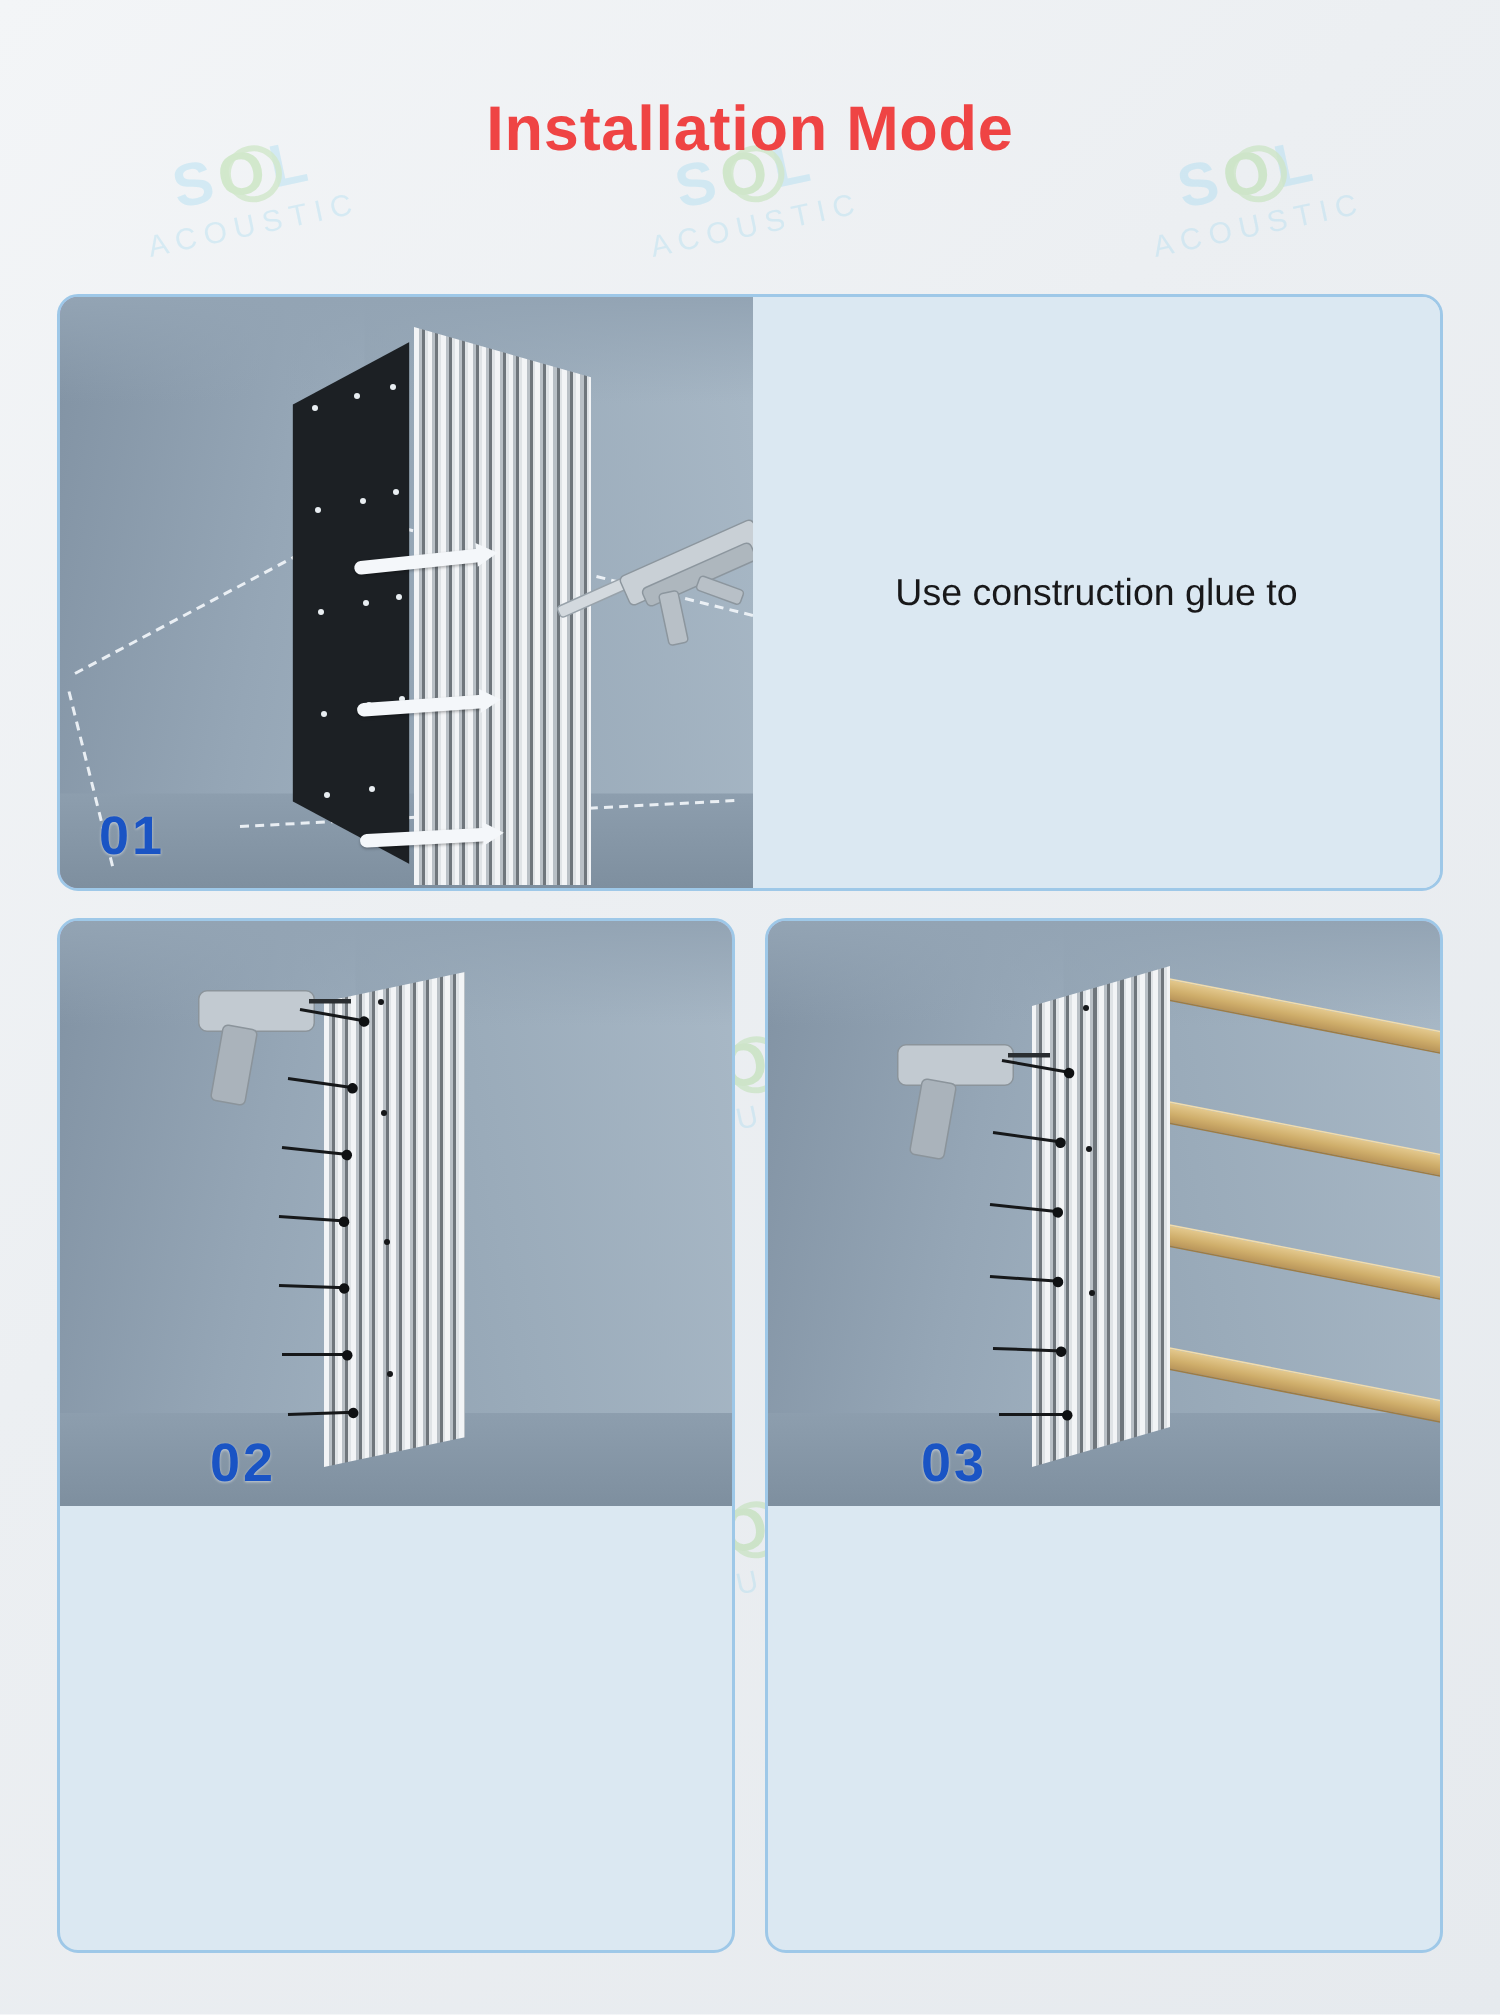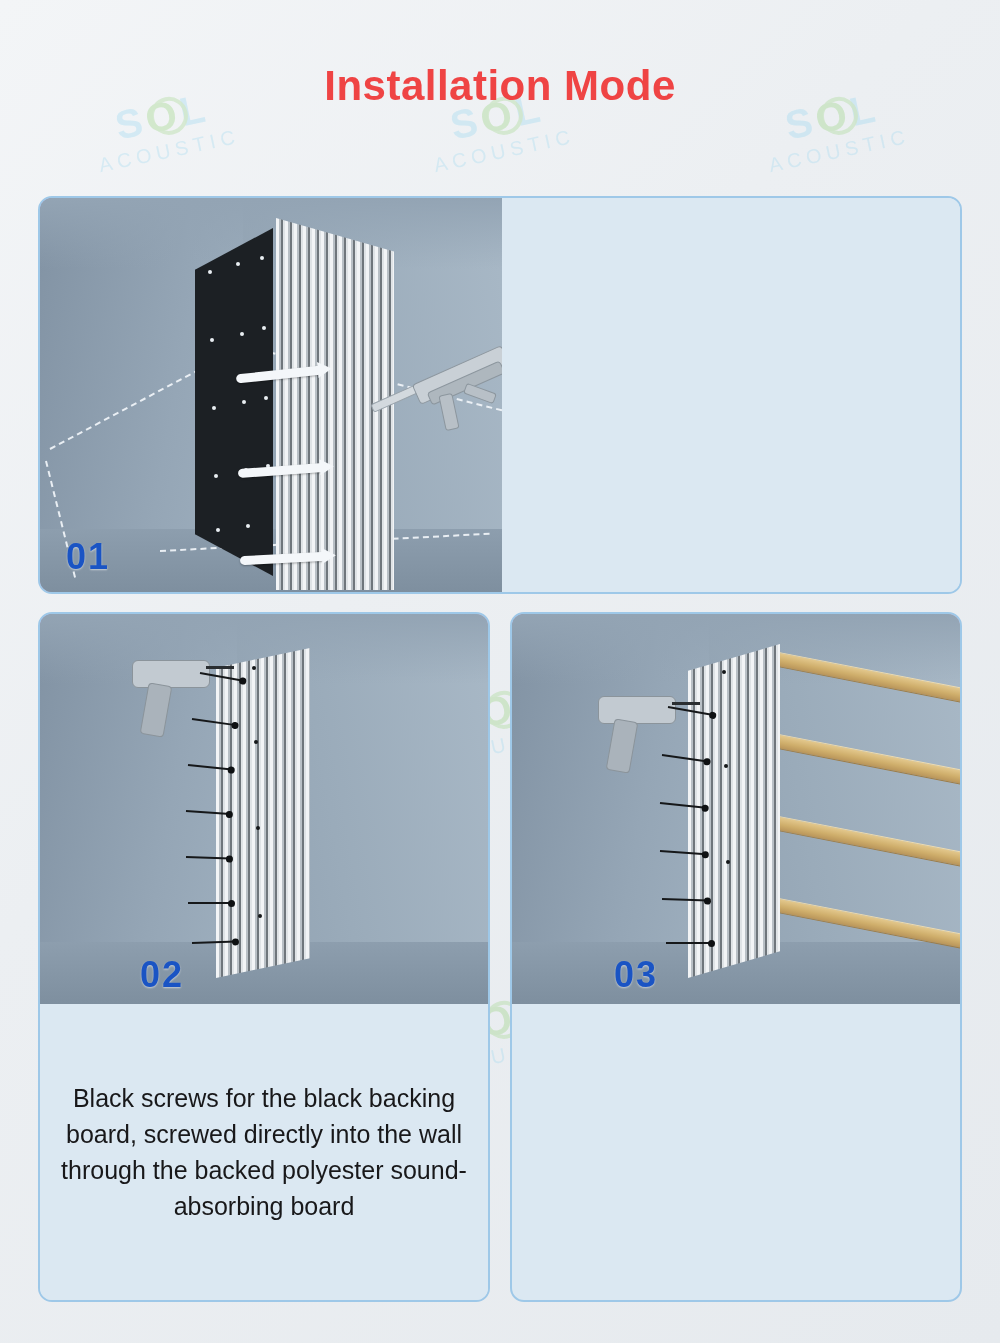--- a/index.html
+++ b/index.html
@@ -358,20 +358,21 @@
       <div class="gun-body" style="left:386px; top:178px; width:78px; height:12px; transform:rotate(-24deg); background:#aeb7be;"></div>
       <div class="gun-handle" style="left:402px; top:196px; width:12px; height:34px; transform:rotate(-12deg);"></div>
       <div class="gun-handle" style="left:424px; top:190px; width:30px; height:9px; transform:rotate(20deg);"></div>
     </div>
 
     <div class="step-num" style="left:26px; bottom:14px;">01</div>
   </div>
 
   <div class="text-pane">
     <div>
+      <div>Use construction glue to</div>
     </div>
   </div>
 </div>
 
 <div class="card" id="card-02">
 
   <div class="img-pane">
     <div class="scene">
       <div class="wall-left"></div>
       <div class="wall-right"></div>
@@ -396,23 +397,20 @@
 
       <div class="dot" style="left:212px; top:52px;  background:#16181a;"></div>
       <div class="dot" style="left:214px; top:126px; background:#16181a;"></div>
       <div class="dot" style="left:216px; top:212px; background:#16181a;"></div>
       <div class="dot" style="left:218px; top:300px; background:#16181a;"></div>
     </div>
 
     <div class="step-num" style="left:100px; bottom:8px;text-align:center;">02</div>
   </div>
 
-  <div class="text-pane">
-    <span>Black screws for the black backing board, screwed directly into  the wall through the backed polyester sound-absorbing board</span>
-  </div>
 </div>
 
 <div class="card" id="card-03">
 
   <div class="img-pane">
     <div class="scene">
       <div class="wall-left"></div>
       <div class="wall-right"></div>
       <div class="ceil-line"></div>
       <div class="floor"></div>

